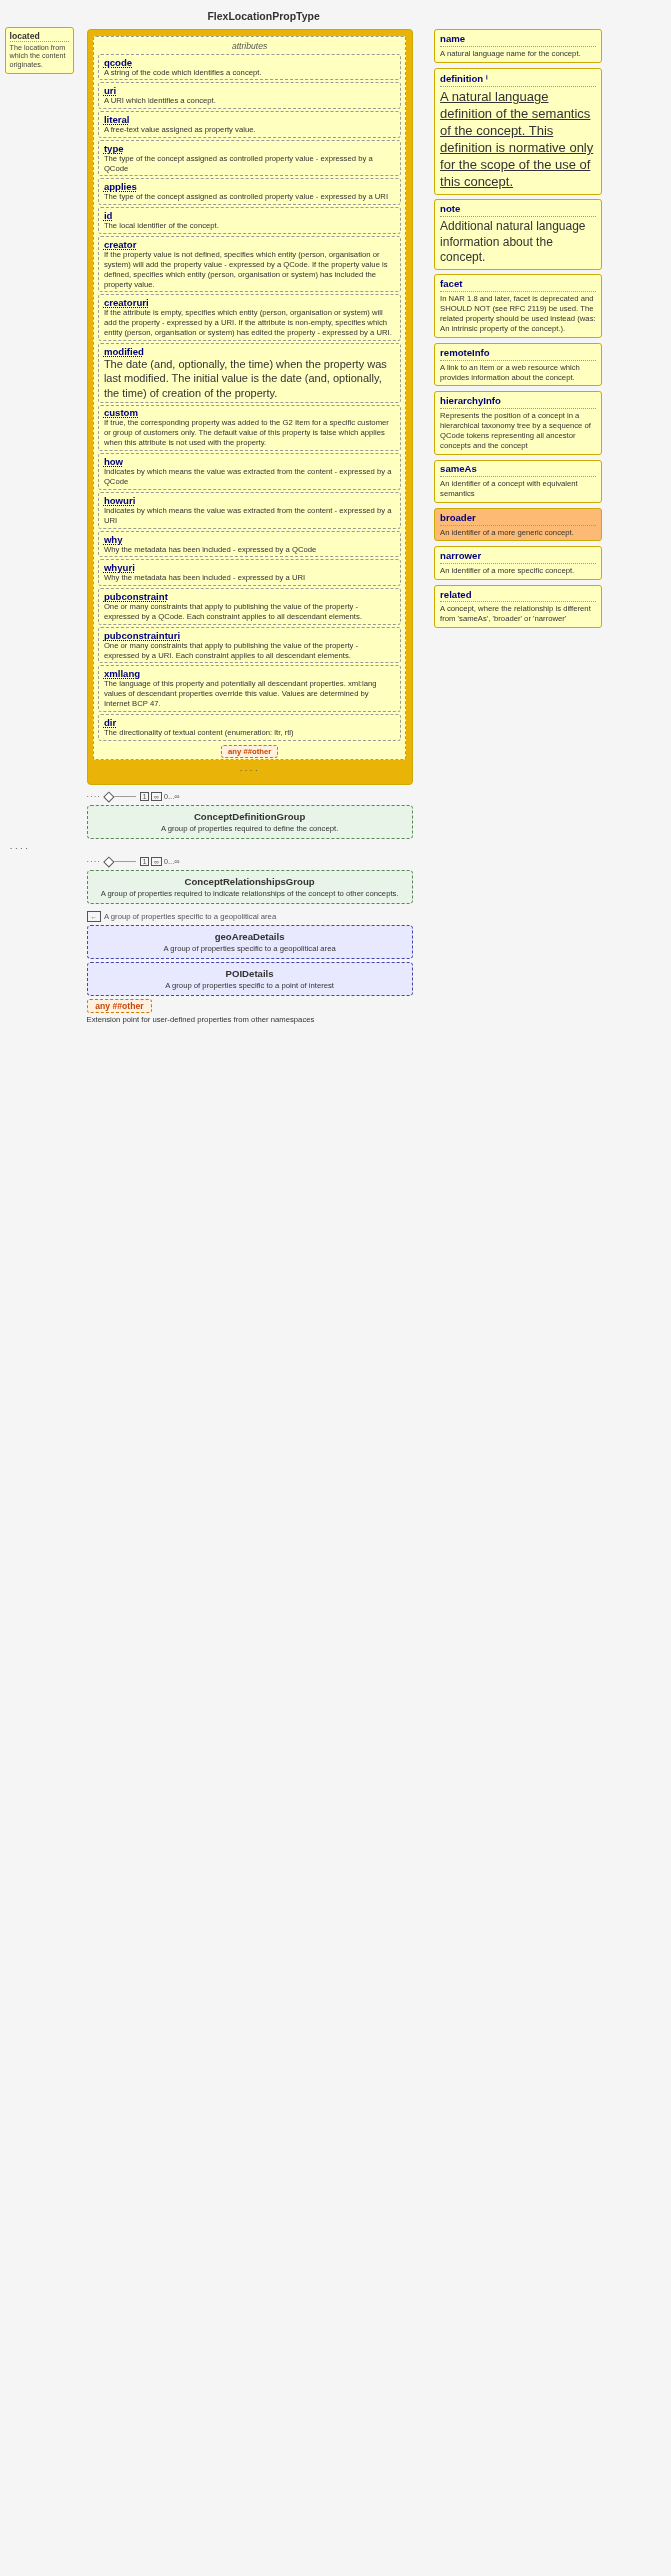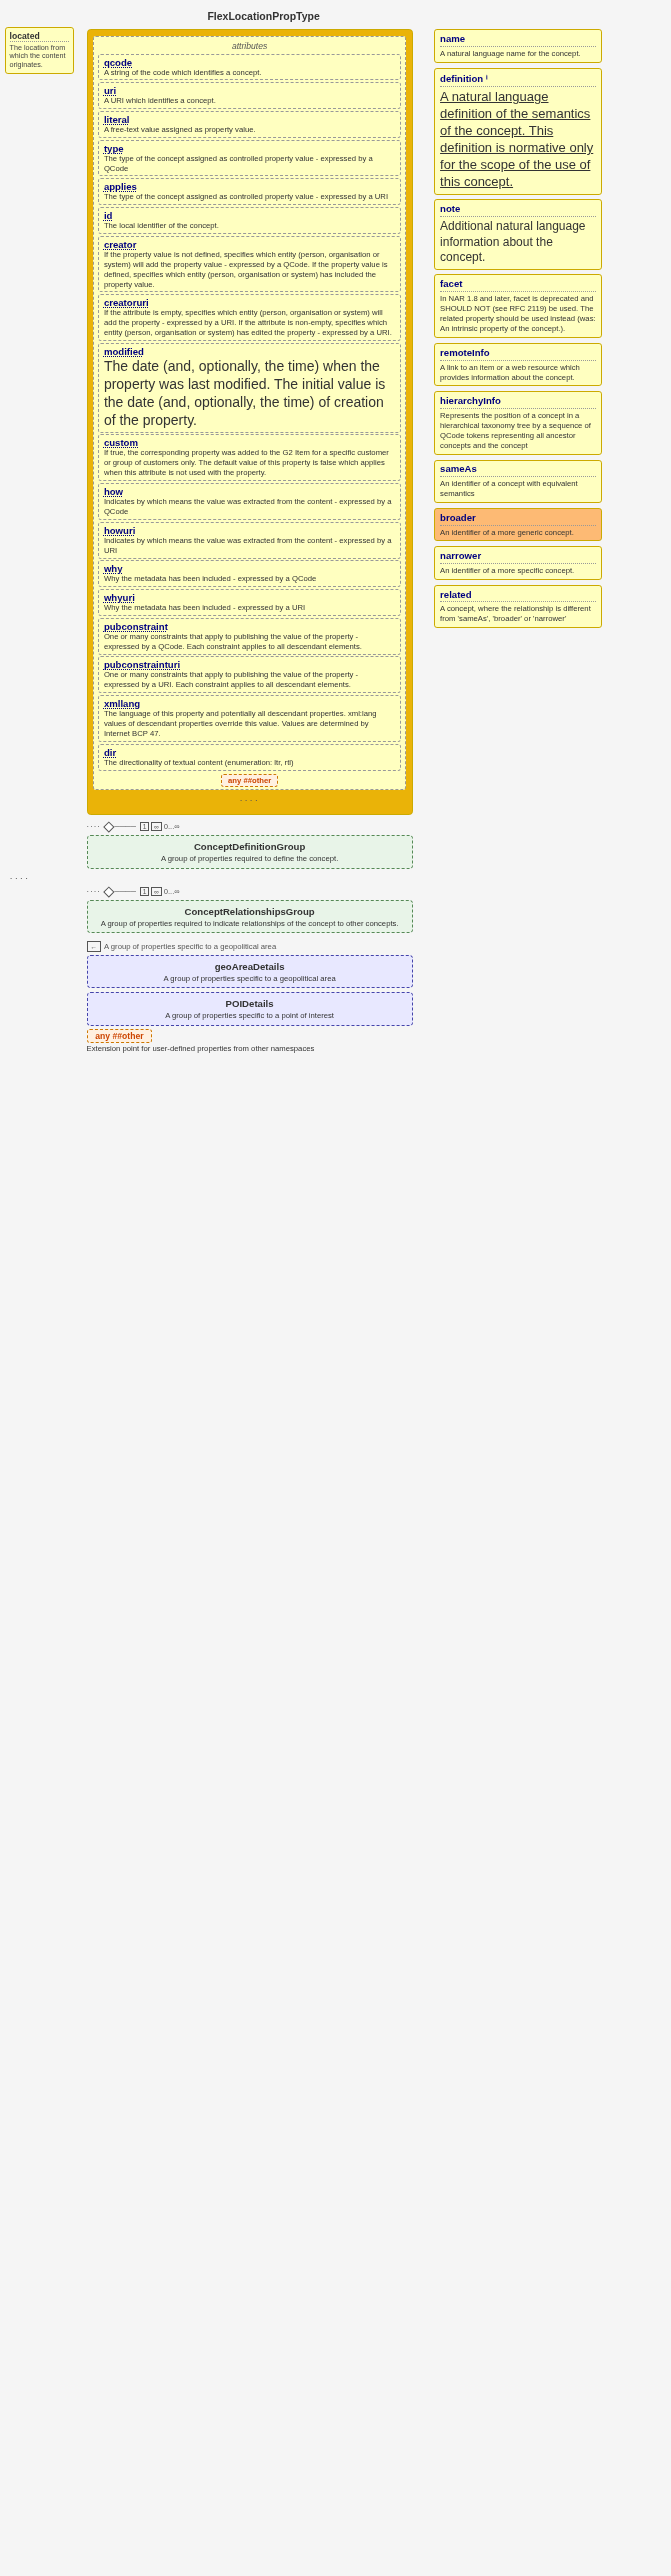--- a/index.html
+++ b/index.html
@@ -62,21 +62,21 @@
             <div style="background: rgb(255, 255, 192); border: 1.4px dashed rgb(153, 153, 153); border-radius: 2.9px; padding: 1.9px 4.8px; margin-bottom: 1.9px;">
               <span style="font-size: 9.6px; font-weight: bold; color: rgb(0, 0, 128); display: block; text-decoration: underline dotted;">creator</span>
               <span style="font-size: 7.7px; color: rgb(51, 51, 51); line-height: 1.3; display: block;">If the property value is not defined, specifies which entity (person, organisation or system) will add the property value - expressed by a QCode. If the property value is defined, specifies which entity (person, organisation or system) has included the property value.</span>
             </div>
             <div style="background: rgb(255, 255, 192); border: 1.4px dashed rgb(153, 153, 153); border-radius: 2.9px; padding: 1.9px 4.8px; margin-bottom: 1.9px;">
               <span style="font-size: 9.6px; font-weight: bold; color: rgb(0, 0, 128); display: block; text-decoration: underline dotted;">creatoruri</span>
               <span style="font-size: 7.7px; color: rgb(51, 51, 51); line-height: 1.3; display: block;">If the attribute is empty, specifies which entity (person, organisation or system) will add the property - expressed by a URI. If the attribute is non-empty, specifies which entity (person, organisation or system) has edited the property - expressed by a URI.</span>
             </div>
             <div style="background: rgb(255, 255, 192); border: 1.4px dashed rgb(153, 153, 153); border-radius: 2.9px; padding: 1.9px 4.8px; margin-bottom: 1.9px;">
               <span style="font-size: 9.6px; font-weight: bold; color: rgb(0, 0, 128); display: block; text-decoration: underline dotted;">modified</span>
-              <span style="font-size: 14px; color: rgb(51, 51, 51); line-height: 1.3; display: block;">The date (and, optionally, the time) when the property was last modified. The initial value is the date (and, optionally, the time) of creation of the property.</span>
+              <span style="font-size: 11px; color: rgb(51, 51, 51); line-height: 1.3; display: block;">The date (and, optionally, the time) when the property was last modified. The initial value is the date (and, optionally, the time) of creation of the property.</span>
             </div>
             <div style="background: rgb(255, 255, 192); border: 1.4px dashed rgb(153, 153, 153); border-radius: 2.9px; padding: 1.9px 4.8px; margin-bottom: 1.9px;">
               <span style="font-size: 9.6px; font-weight: bold; color: rgb(0, 0, 128); display: block; text-decoration: underline dotted;">custom</span>
               <span style="font-size: 7.7px; color: rgb(51, 51, 51); line-height: 1.3; display: block;">If true, the corresponding property was added to the G2 Item for a specific customer or group of customers only. The default value of this property is false which applies when this attribute is not used with the property.</span>
             </div>
             <div style="background: rgb(255, 255, 192); border: 1.4px dashed rgb(153, 153, 153); border-radius: 2.9px; padding: 1.9px 4.8px; margin-bottom: 1.9px;">
               <span style="font-size: 9.6px; font-weight: bold; color: rgb(0, 0, 128); display: block; text-decoration: underline dotted;">how</span>
               <span style="font-size: 7.7px; color: rgb(51, 51, 51); line-height: 1.3; display: block;">Indicates by which means the value was extracted from the content - expressed by a QCode</span>
             </div>
             <div style="background: rgb(255, 255, 192); border: 1.4px dashed rgb(153, 153, 153); border-radius: 2.9px; padding: 1.9px 4.8px; margin-bottom: 1.9px;">

